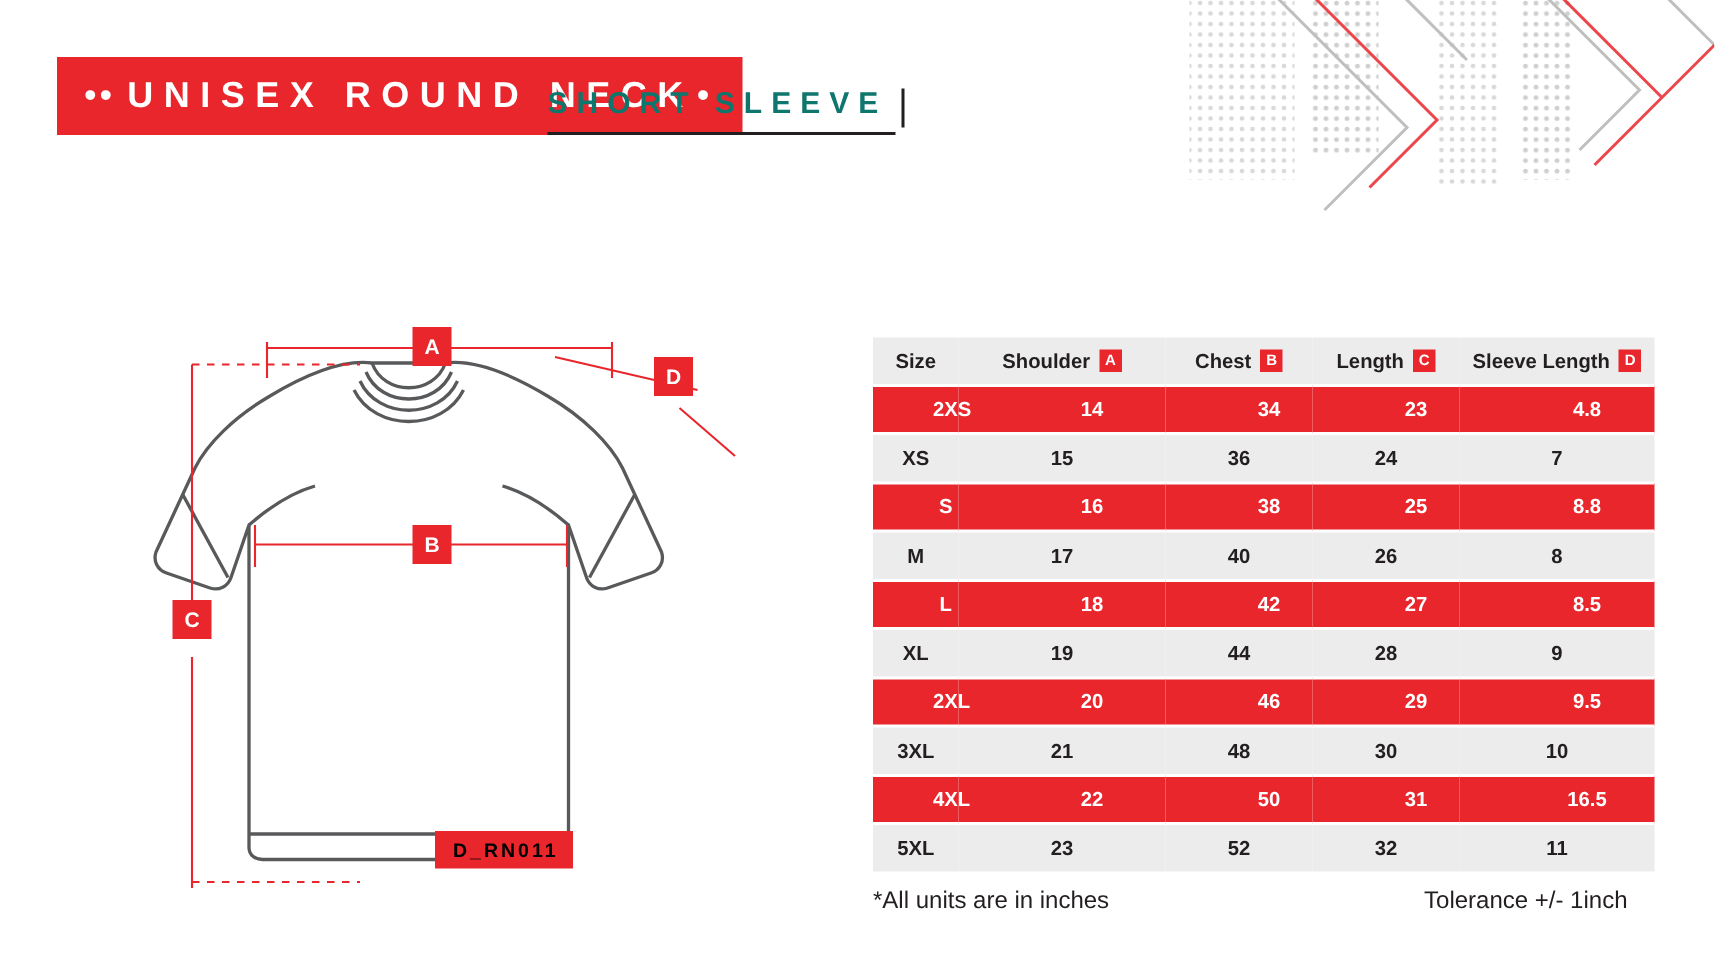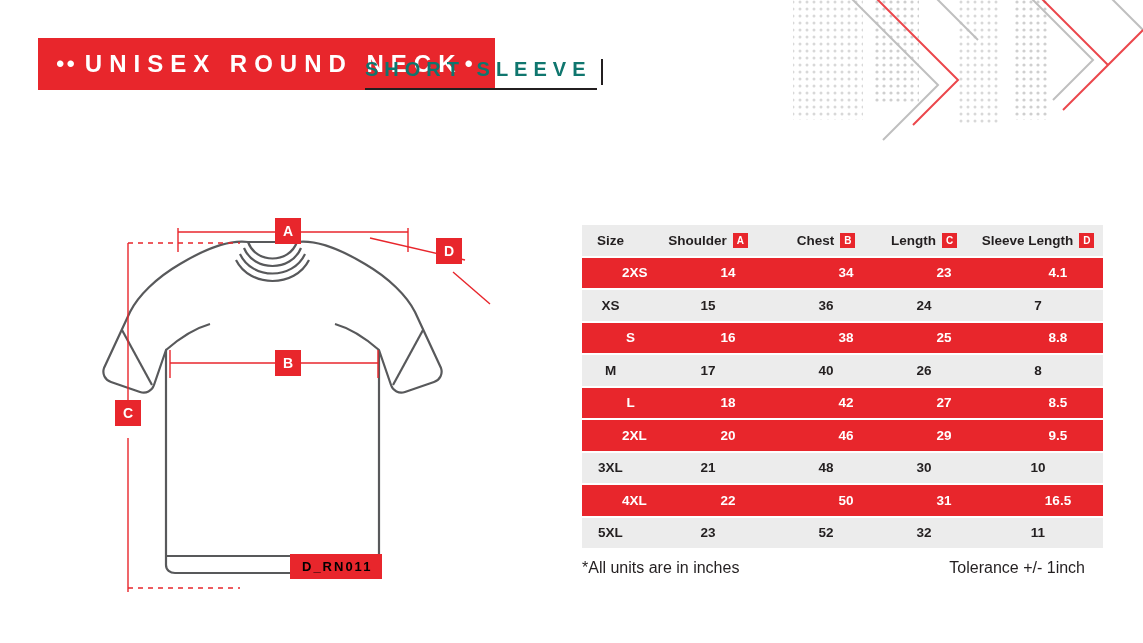--- a/index.html
+++ b/index.html
@@ -342,21 +342,21 @@
           </span>
         </th>
       </tr>
     </thead>
     <tbody>
       <tr class="odd">
         <td class="size-cell">2XS</td>
         <td>14</td>
         <td>34</td>
         <td>23</td>
-        <td>4.1</td>
+        <td>4.8</td>
       </tr>
       <tr class="even">
         <td class="size-cell">XS</td>
         <td>15</td>
         <td>36</td>
         <td>24</td>
         <td>7</td>
       </tr>
       <tr class="odd">
         <td class="size-cell">S</td>
@@ -371,20 +371,27 @@
         <td>40</td>
         <td>26</td>
         <td>8</td>
       </tr>
       <tr class="odd">
         <td class="size-cell">L</td>
         <td>18</td>
         <td>42</td>
         <td>27</td>
         <td>8.5</td>
+      </tr>
+      <tr class="even">
+        <td class="size-cell">XL</td>
+        <td>19</td>
+        <td>44</td>
+        <td>28</td>
+        <td>9</td>
       </tr>
       <tr class="odd">
         <td class="size-cell">2XL</td>
         <td>20</td>
         <td>46</td>
         <td>29</td>
         <td>9.5</td>
       </tr>
       <tr class="even">
         <td class="size-cell">3XL</td>

